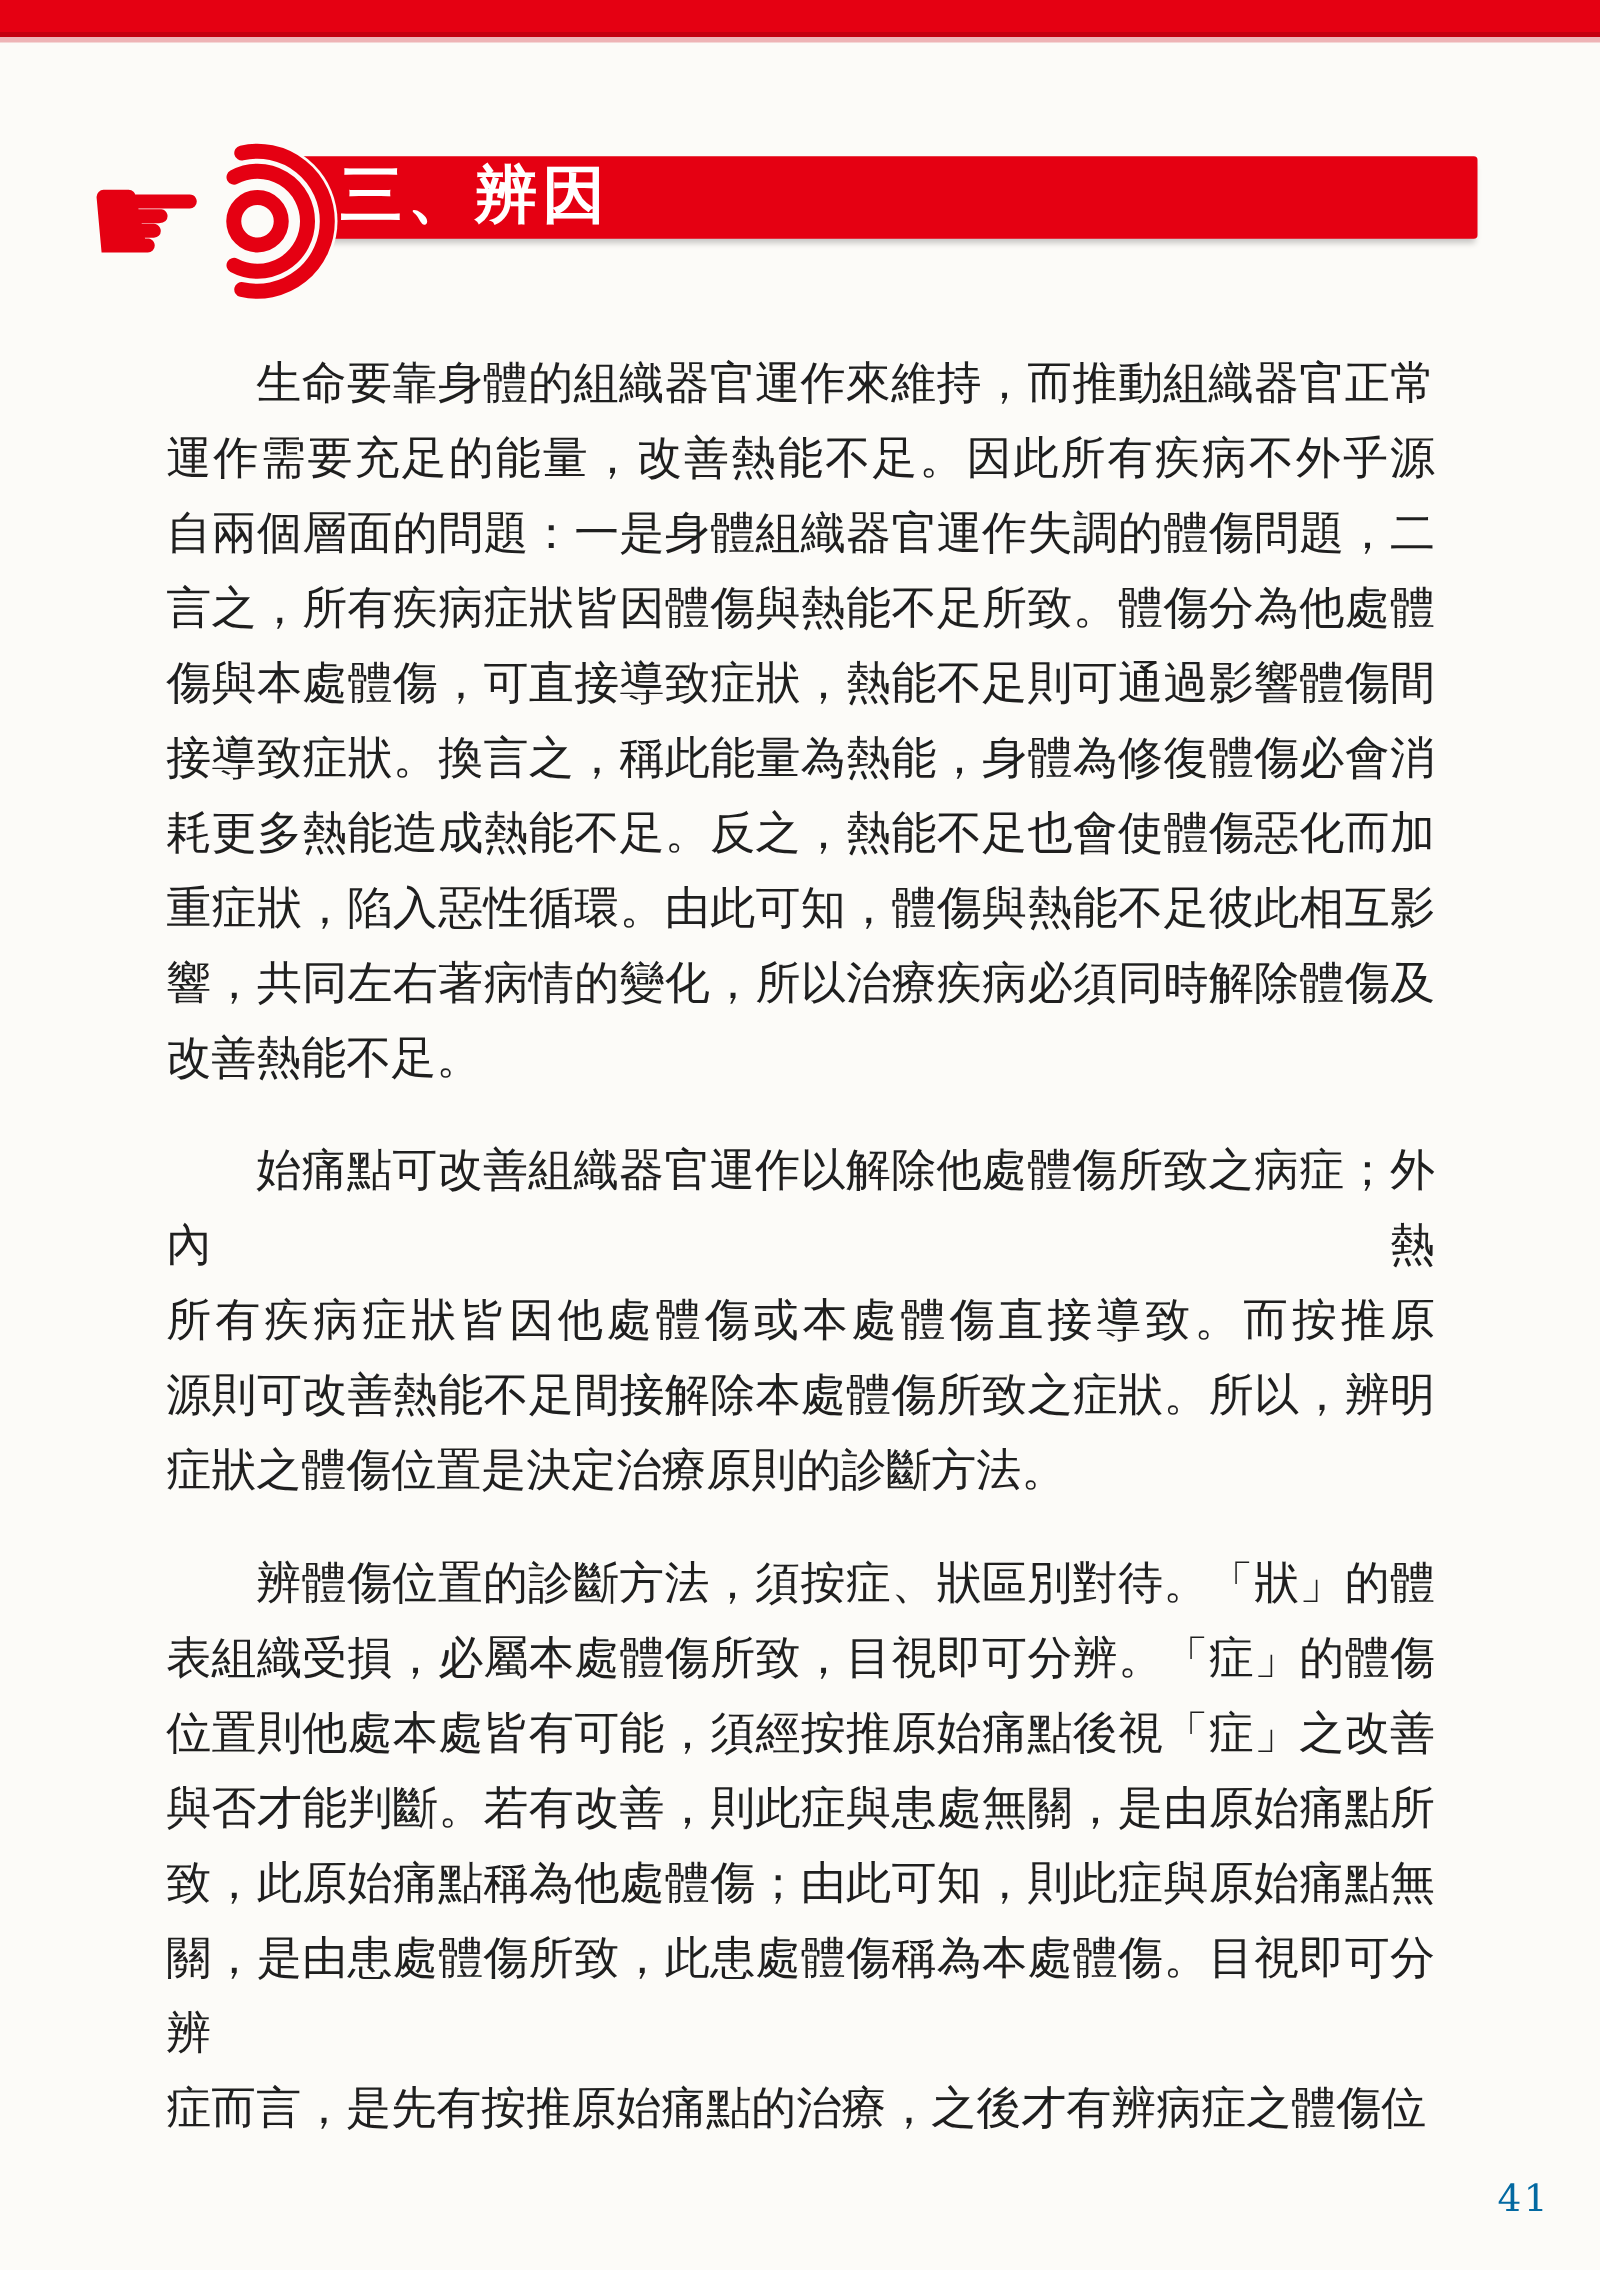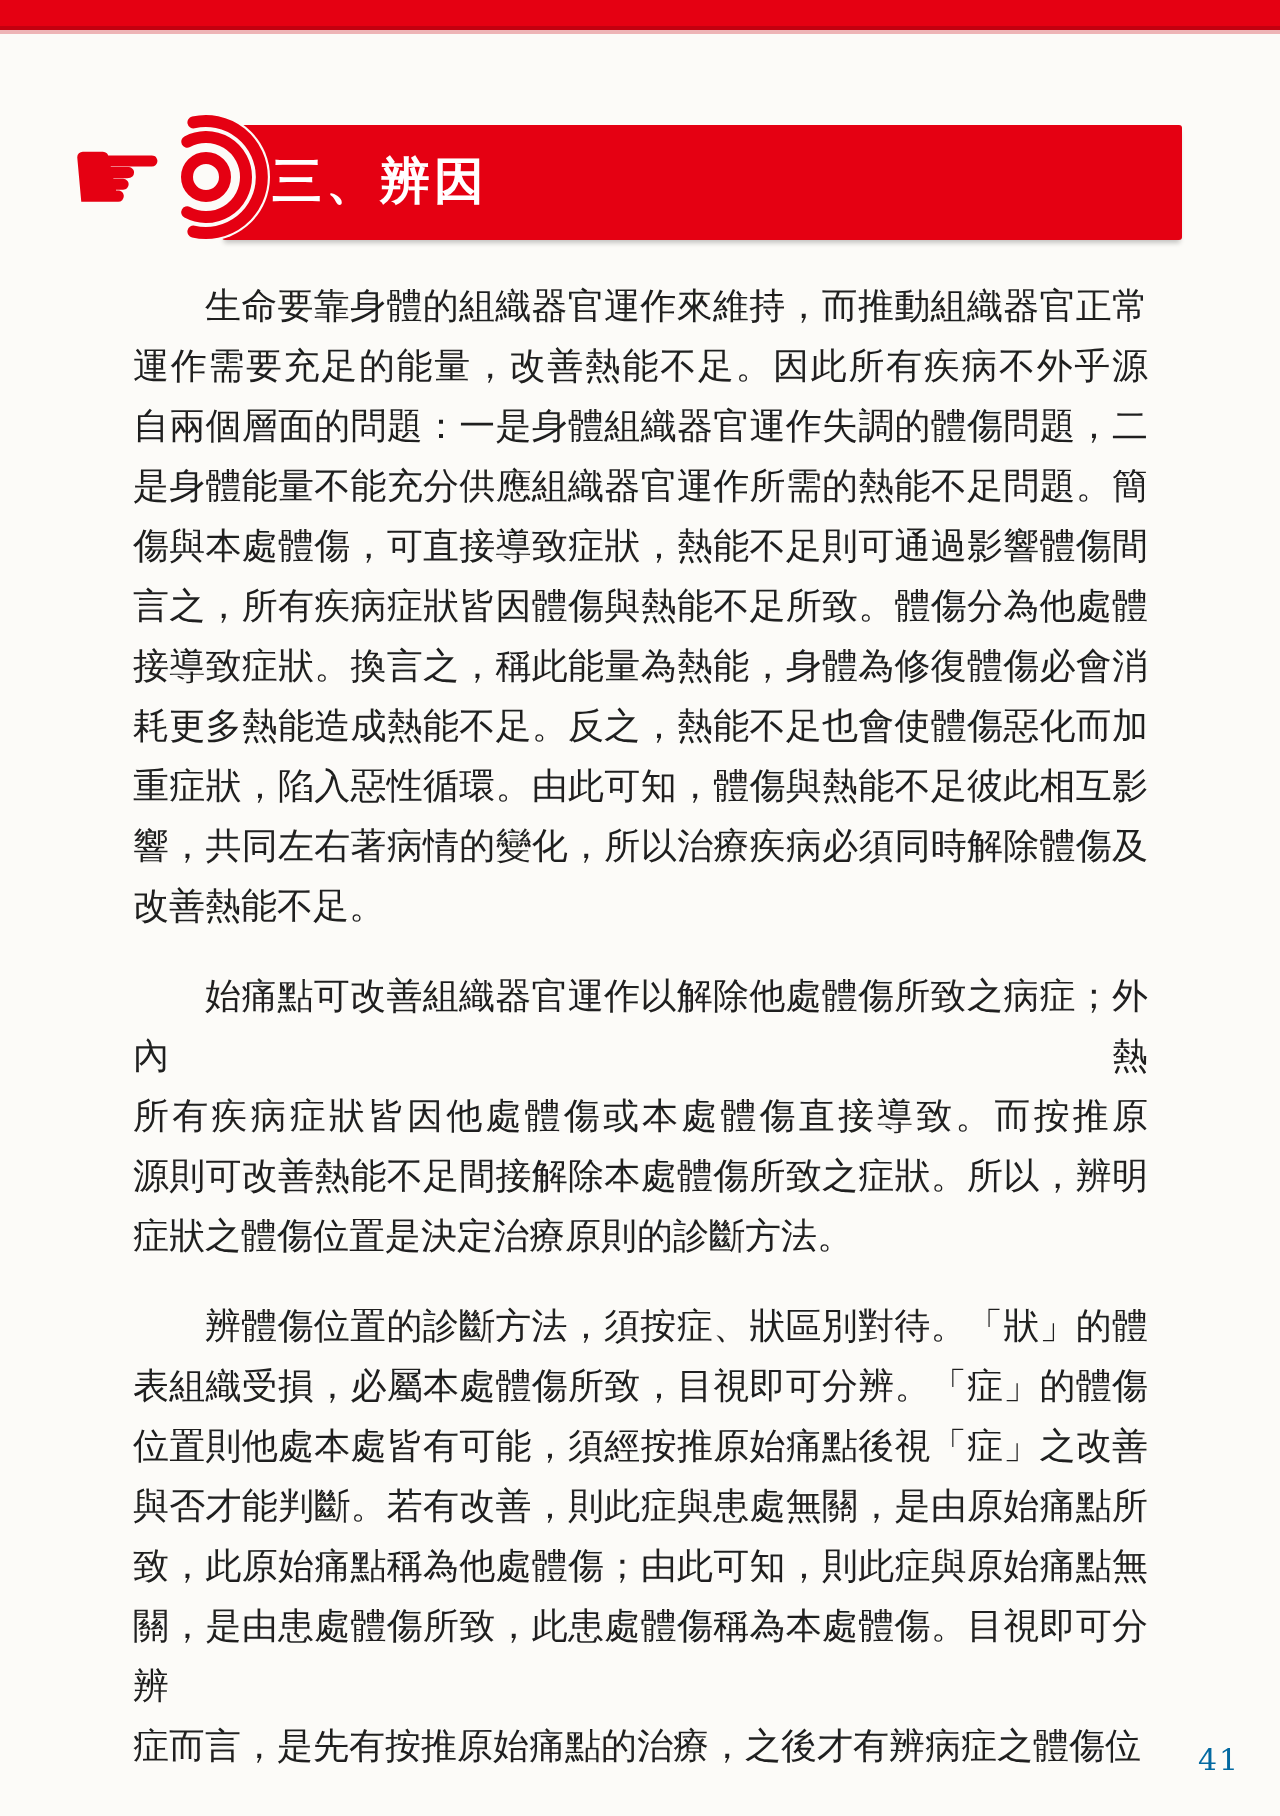--- a/index.html
+++ b/index.html
@@ -11,21 +11,21 @@
     overflow:hidden;
     font-family:"Liberation Sans", sans-serif;
   }
   
   .top-bar{
     position:absolute;left:0;top:0;width:1280px;height:34px;
     background:linear-gradient(#e50012 0 26px,#c3000f 26px 30px,#eeb4b6 30px 34px);
   }
   
   .banner{
-    position:absolute;left:222px;top:125px;width:960px;height:115px;
+    position:absolute;left:222px;top:125px;width:960px;height:66px;
     background:#e50012;border-radius:3px;
     box-shadow:0 5px 5px -2px rgba(0,0,0,0.22);
   }
   .banner-title{
     position:absolute;left:50px;top:50%;transform:translateY(-52%);
     color:#ffffff;font-size:50px;font-weight:bold;letter-spacing:4px;
     white-space:nowrap;
   }
   
   .header-icon{
@@ -70,23 +70,22 @@
     <path d="M 133.4 22.4 A 56 56 0 1 1 133.4 131.6" fill="none" stroke="#e50012" stroke-width="12" stroke-linecap="round"></path>
 
     <text x="8" y="114" font-size="110" fill="#e50012" font-family="DejaVu Sans, sans-serif">☛</text>
   </svg>
 
   <div class="body-text">
     <div class="para">
         <div class="line">生命要靠身體的組織器官運作來維持，而推動組織器官正常</div>
         <div class="line">運作需要充足的能量，改善熱能不足。因此所有疾病不外乎源</div>
         <div class="line">自兩個層面的問題：一是身體組織器官運作失調的體傷問題，二</div>
-        <div class="line">是身體能量不能充分供應組織器官運作所需的熱能不足問題。簡</div>
+        <div class="line">言之，所有疾病症狀皆因體傷與熱能不足所致。體傷分為他處體</div>
         <div class="line">傷與本處體傷，可直接導致症狀，熱能不足則可通過影響體傷間</div>
-        <div class="line">言之，所有疾病症狀皆因體傷與熱能不足所致。體傷分為他處體</div>
         <div class="line">接導致症狀。換言之，稱此能量為熱能，身體為修復體傷必會消</div>
         <div class="line">耗更多熱能造成熱能不足。反之，熱能不足也會使體傷惡化而加</div>
         <div class="line">重症狀，陷入惡性循環。由此可知，體傷與熱能不足彼此相互影</div>
         <div class="line">響，共同左右著病情的變化，所以治療疾病必須同時解除體傷及</div>
         <div class="line">改善熱能不足。</div>
       </div>
     <div class="para">
         <div class="line">始痛點可改善組織器官運作以解除他處體傷所致之病症；外內熱</div>
         <div class="line">所有疾病症狀皆因他處體傷或本處體傷直接導致。而按推原</div>
         <div class="line">源則可改善熱能不足間接解除本處體傷所致之症狀。所以，辨明</div>

